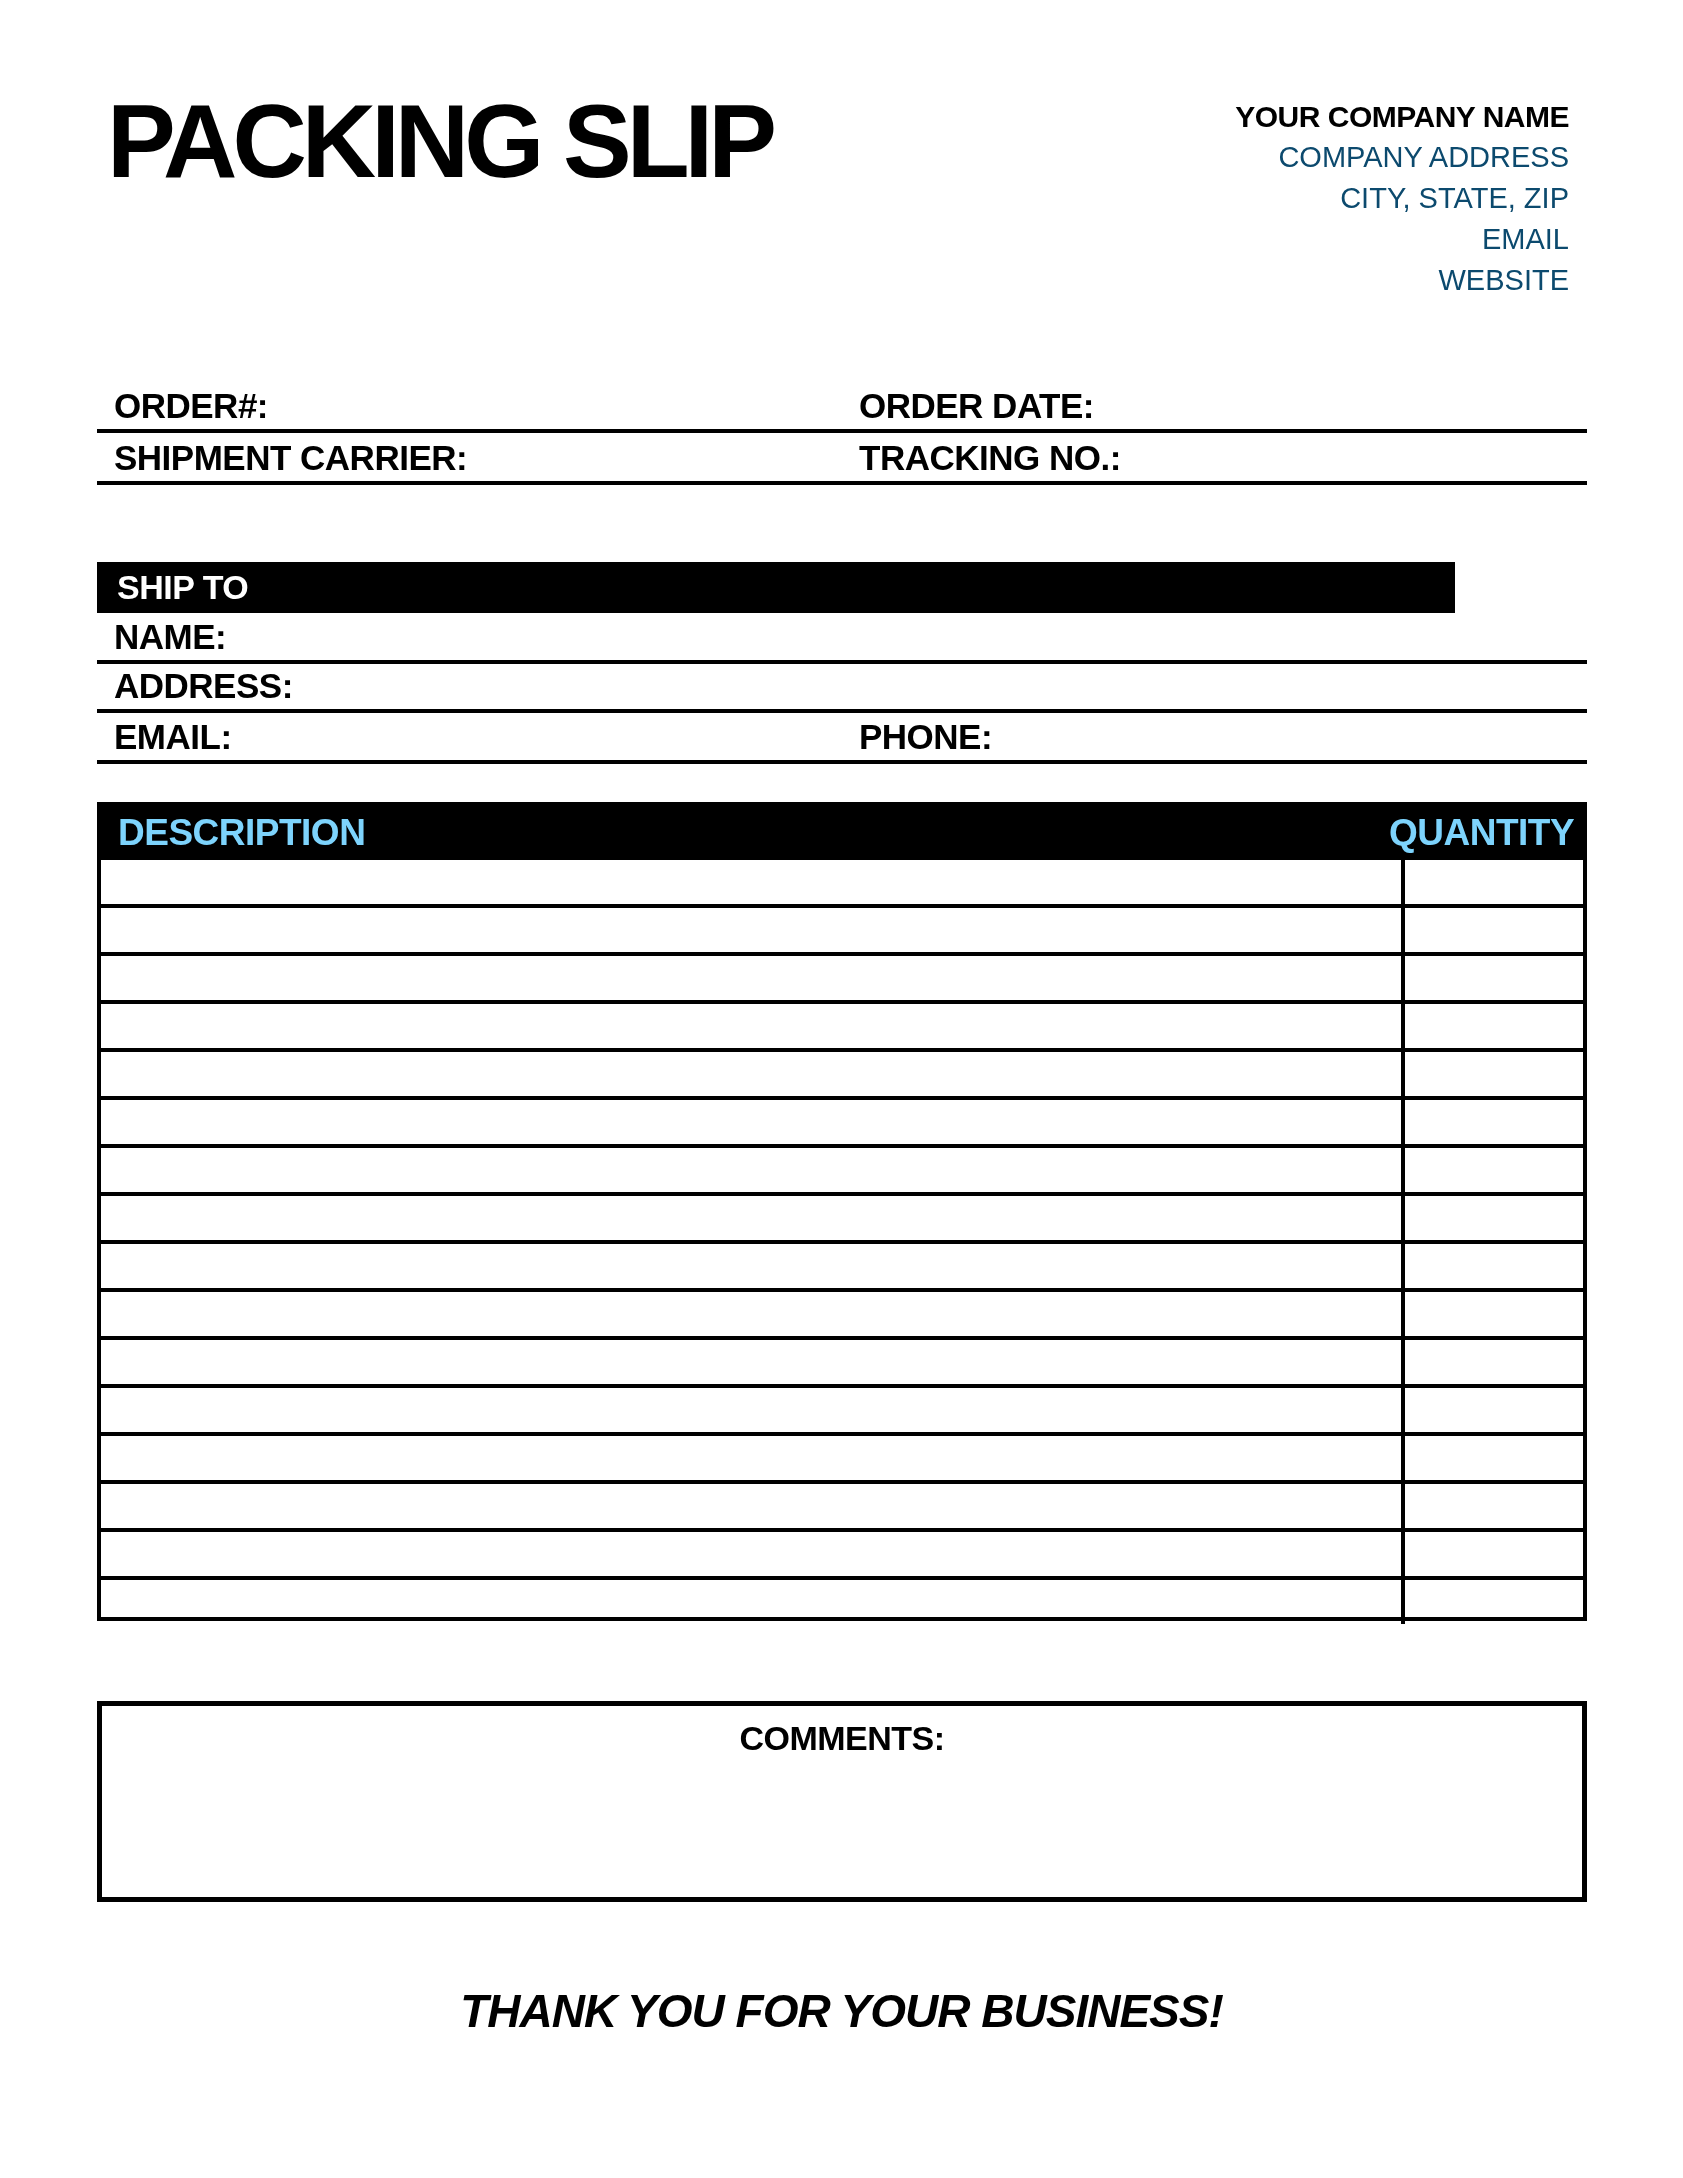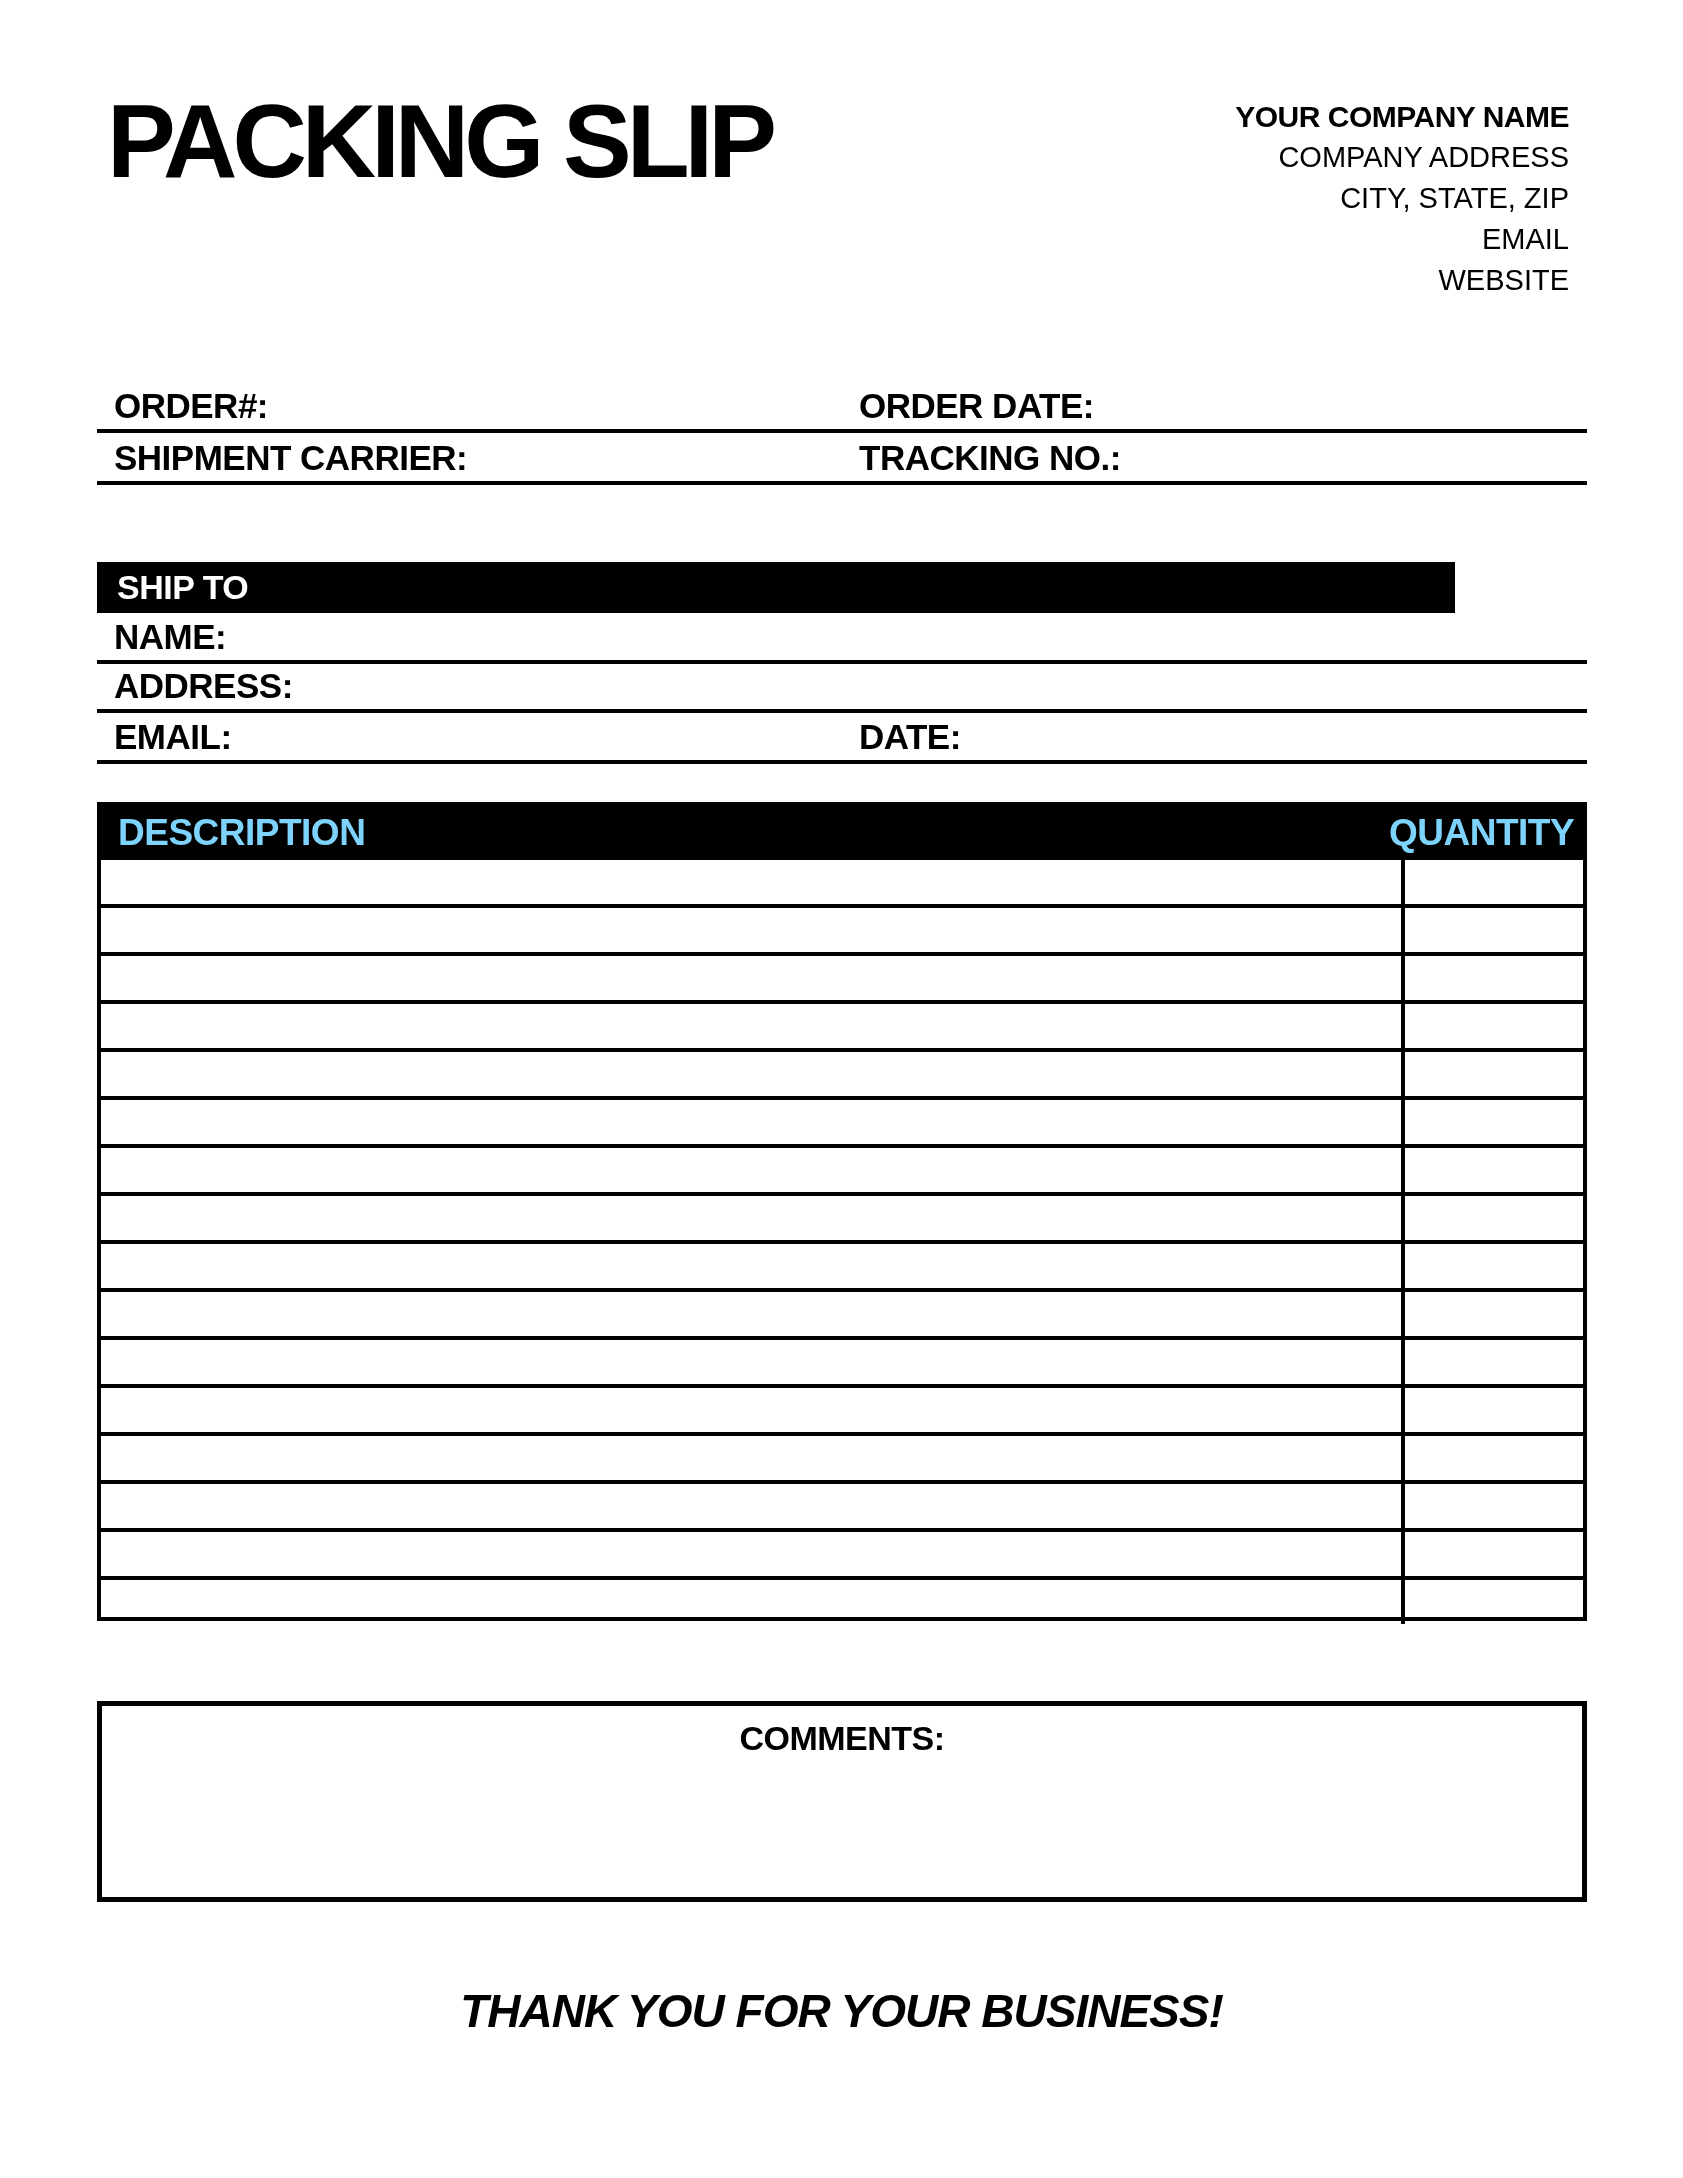--- a/index.html
+++ b/index.html
@@ -19,21 +19,21 @@
   }
   .company{
     position:absolute;top:97px;right:114px;
     text-align:right;
   }
   .company .name{
     font-size:30px;font-weight:bold;letter-spacing:-0.5px;
     line-height:40px;white-space:nowrap;
   }
   .company .line{
-    font-size:29px;font-weight:300;color:#000000;
+    font-size:29px;font-weight:300;color:#0c4a6e;
     line-height:41px;white-space:nowrap;
   }
   
   .field-row{
     position:absolute;left:97px;width:1490px;
     border-bottom:4px solid #000;
     box-sizing:border-box;
     display:flex;align-items:flex-end;
     padding:0 0 3px 17px;
   }
@@ -123,21 +123,21 @@
     <span class="label">NAME:</span>
     <span class="fill-field"></span>
   </div>
   <div class="field-row" style="top:663px;height:50px;">
     <span class="label">ADDRESS:</span>
     <span class="fill-field"></span>
   </div>
   <div class="field-row" style="top:714px;height:50px;">
     <span class="label">EMAIL:</span>
     <span class="fill-field"></span>
-    <span class="label second-col">DATE:</span>
+    <span class="label second-col">PHONE:</span>
     <span class="fill-field" style="position:absolute;left:911px;right:0;bottom:3px;height:30px;"></span>
   </div>
 
   <div class="items-table">
     <div class="thead">
       <span class="th-desc">DESCRIPTION</span>
       <span class="th-qty">QUANTITY</span>
     </div>
     <div>
         <div class="t-row">

